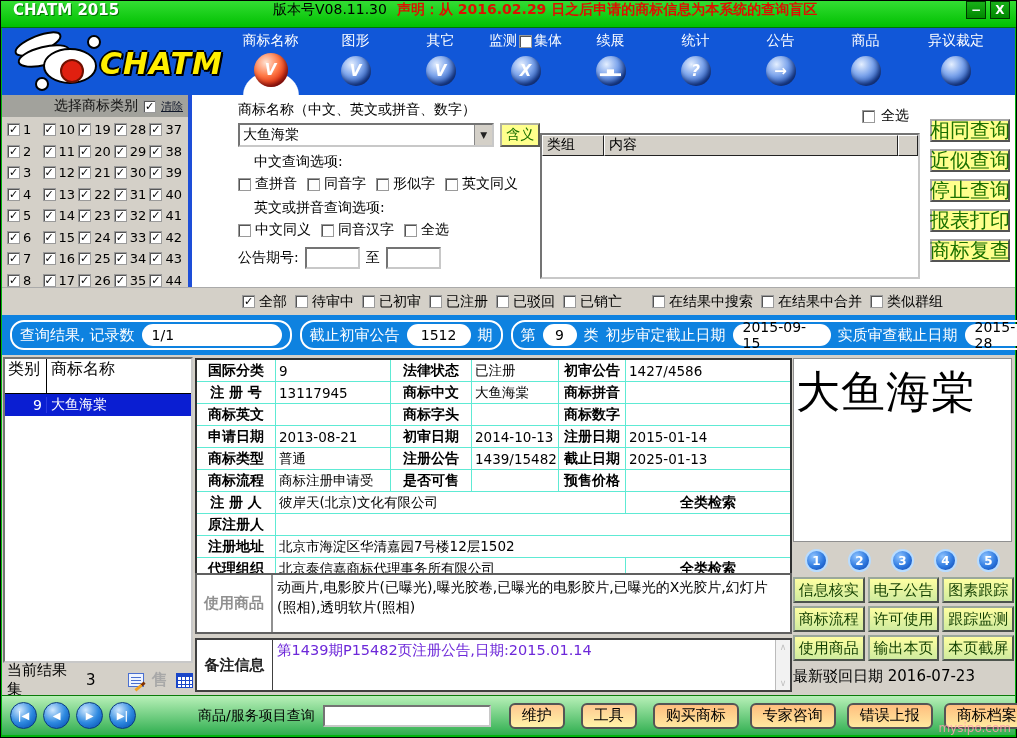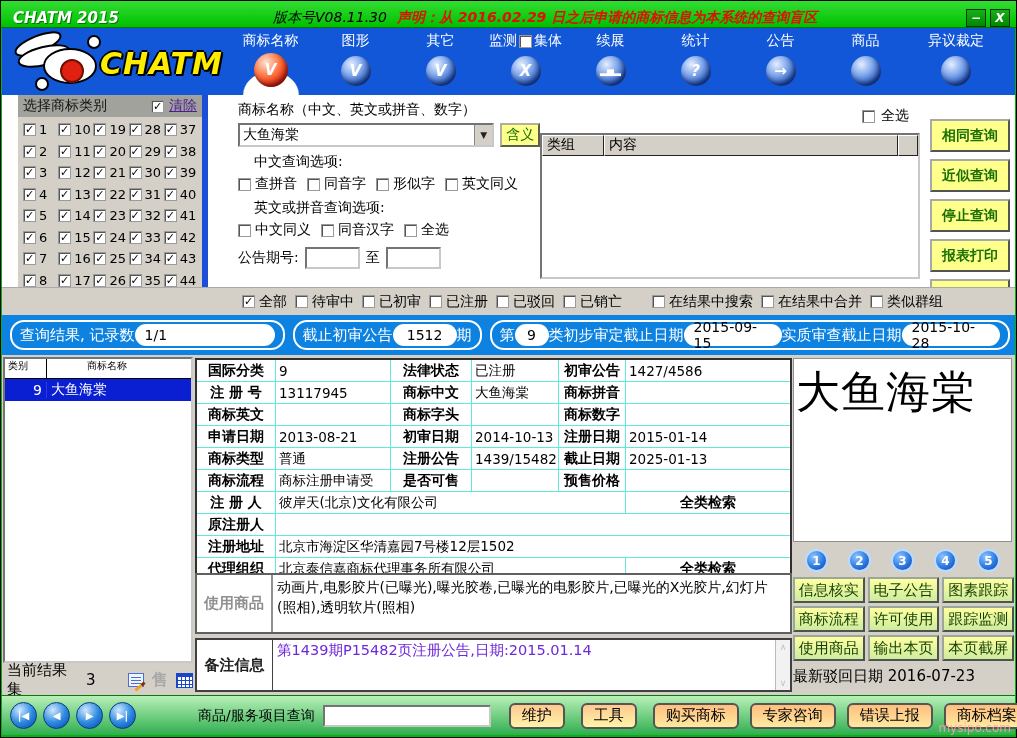--- a/index.html
+++ b/index.html
@@ -2,21 +2,21 @@
 <html style="--frame-green: #00b40c; --nav-blue: #1157d8; --bar-blue: #0e82e0; --panel-gray: #d4d0c8; --button-yellow: #ffff8c; --button-green-text: #1a7000; --selection-blue: #0a1ed2; --orange-button: #ffbe7e;"><head>
 <meta charset="utf-8">
 <style>
   * { box-sizing: border-box; margin:0; padding:0; font-family:"DejaVu Sans","Liberation Sans",sans-serif; }
   html,body { width:1017px; height:738px; }
   body { position:relative; background:#008000; overflow:hidden; }
   .window { position:absolute; inset:0; background:var(--frame-green,#00b40c); box-shadow: inset 0 0 0 1px #000; }
 
   
   .titlebar { position:absolute; left:1px; right:1px; top:1px; height:27px;
-    background:linear-gradient(#33dd33,#00c000); display:flex; align-items:flex-end; border-bottom:1px solid #007700;font-style:italic;}
+    background:linear-gradient(#33dd33,#00c000); display:flex; align-items:flex-start; border-bottom:1px solid #007700;}
   .app-title { color:#fff; font-weight:bold; font-size:15px; margin-left:12px; width:150px; text-shadow:1px 1px 0 #007700;}
   .version { color:#000; font-size:14px; margin-left:110px; }
   .notice { color:#dd1100; font-size:14px; margin-left:10px; font-weight:bold; }
   .win-btns { margin-left:auto; margin-right:6px; display:flex; gap:4px; }
   .win-btn { width:20px; height:18px; border:1px solid #003300; background:linear-gradient(#18b018,#008800);
     color:#fff; font-size:12px; font-weight:bold; display:flex; align-items:center; justify-content:center; cursor:pointer;}
 
   
   .navbar { position:absolute; left:2px; right:2px; top:28px; height:67px; background:var(--nav-blue,#1157d8); display:flex; }
   .logo { width:226px; position:relative; flex:none; }
@@ -37,24 +37,24 @@
     background:radial-gradient(circle at 35% 28%, #ffe2d2, #ff7a48 40%, #d81c00 75%, #8e0e00); }
   .ball .bars { font-size:9px; font-style:normal; letter-spacing:0; }
 
   
   .cb { width:13px; height:13px; flex:none; background:#fff; border:1px solid #9a9a9a; display:inline-flex;
     align-items:center; justify-content:center; font-size:11px; line-height:1; color:#000;
     box-shadow: inset 1px 1px 0 #555, inset -1px -1px 0 #fff; cursor:pointer; }
 
   
   .upper { position:absolute; left:2px; right:2px; top:95px; height:220px; background:#fff; }
-  .class-panel { position:absolute; left:16px; top:0; width:190px; height:220px; background:var(--panel-gray,#d4d0c8); border-right:6px solid #1d4ed8; }
+  .class-panel { position:absolute; left:0; top:0; width:190px; height:220px; background:var(--panel-gray,#d4d0c8); border-right:4px solid #1d4ed8;text-align:right; }
   .class-header { height:22px; background:#a2a29c; display:flex; align-items:center; padding:0 5px; gap:5px; }
   .class-title { font-size:14px; color:#111; flex:1; }
-  .clear-label { font-size:14px; color:#4c1d95;text-decoration:underline; }
+  .clear-label { font-size:11px; color:#0f172a;text-decoration:underline; }
   .class-grid { display:grid; grid-template-columns:repeat(5,1fr); padding:5px 3px 0 5px; row-gap:6.5px; }
   .class-cell { display:flex; align-items:center; gap:3px; font-size:13px; color:#000; }
 
   .search-left { position:absolute; left:236px; top:6px; width:302px; }
   .fld-label { font-size:14px; color:#000; margin-bottom:4px; }
   .combo-row { display:flex; gap:6px; margin-bottom:6px; }
   .combo { width:258px; height:24px; border:2px inset #c8c8c8; background:#fff; display:flex; align-items:center; }
   .combo-text { flex:1; font-size:14px; padding-left:3px; color:#000; }
   .combo-btn { width:18px; height:100%; background:#d4d0c8; border-left:1px solid #888; font-size:9px; color:#222;
     display:flex; align-items:center; justify-content:center; cursor:pointer; }
@@ -67,42 +67,42 @@
   .tb-small { width:55px; height:22px; border:2px inset #c8c8c8; background:#fff; }
 
   .select-all { position:absolute; left:860px; top:12px; display:flex; align-items:center; gap:6px; font-size:14px; }
   .listbox { position:absolute; left:538px; top:38px; width:380px; height:146px; border:2px inset #c8c8c8; background:#fff; display:flex; flex-direction:column;}
   .list-header { display:flex; height:21px; flex:none; }
   .lh-cell { background:#d4d0c8; border:1px outset #fff; border-right-color:#777; border-bottom-color:#777;
     font-size:14px; padding:0 4px; color:#000; }
   .lh-1 { width:62px; } .lh-2 { flex:1; } .lh-3 { width:20px; }
 
   .qbtns { position:absolute; left:928px; top:24px; width:80px; display:flex; flex-direction:column; gap:7px; }
-  .qbtn { height:33px; background:var(--button-yellow,#ffff8c); border:2px outset #a8a8a8; color:var(--button-green-text,#1a7000);
-    font-size:14px; display:flex; align-items:center; justify-content:center; cursor:pointer; white-space:nowrap;font-weight:bold;}
+  .qbtn { height:23px; background:var(--button-yellow,#ffff8c); border:2px outset #a8a8a8; color:var(--button-green-text,#1a7000);
+    font-size:20px; display:flex; align-items:center; justify-content:center; cursor:pointer; white-space:nowrap;}
 
   .filters { position:absolute; left:0; right:0; top:192px; height:28px; background:var(--panel-gray,#d4d0c8);
     border-top:1px solid #aaa; display:flex; align-items:center; padding-left:240px; }
   .filters .opt-item { font-size:14px; margin-right:8px; }
   .filters .opt-item.gap { margin-left:22px; }
 
   
   .result-bar { position:absolute; left:2px; right:2px; top:315px; height:40px; background:var(--bar-blue,#0e82e0);
     display:flex; align-items:center; }
-  .rb-group { display:flex; align-items:center; border:2px solid #fff; border-radius:14px; padding:2px 8px; margin-left:8px; }
+  .rb-group { display:flex; align-items:center; gap:7px; border:2px solid #fff; border-radius:14px; padding:2px 8px; margin-left:8px; }
   .rb-label { color:#fff; font-size:15px; white-space:nowrap; }
   .pill { background:#fff; border-radius:11px; height:22px; display:flex; align-items:center; padding:0 10px; font-size:14px; color:#000; }
   .pill.w140 { width:140px; } .pill.w64 { width:64px; justify-content:center;} .pill.w32 { width:34px; justify-content:center;}
   .pill.date { width:98px; justify-content:center; }
 
   
   .lower { position:absolute; left:2px; right:2px; top:355px; height:340px; background:var(--panel-gray,#d4d0c8); }
 
   .left-list { position:absolute; left:1px; top:2px; width:190px; height:306px; background:#fff; border:2px inset #c8c8c8; }
-  .ll-header { display:flex; height:20px; border-bottom:1px solid #000; font-size:10px;gap:36px; }
+  .ll-header { display:flex; height:35px; border-bottom:1px solid #000; font-size:16px; }
   .ll-h1 { width:42px; border-right:1px solid #000; padding-left:3px; } .ll-h2 { flex:1; padding-left:4px; }
   .ll-row { display:flex; height:22px; font-size:14px; align-items:center; cursor:pointer; }
   .ll-row.selected { background:var(--selection-blue,#0a1ed2); color:#fff; }
   .ll-c1 { width:42px; text-align:right; padding-right:4px; border-right:1px solid #2a3ae0; }
   .ll-c2 { flex:1; padding-left:4px; }
   .ll-footer { position:absolute; left:1px; top:312px; width:190px; height:26px; display:flex; align-items:center; gap:8px; font-size:15px; color:#000; }
   .ll-footer .lbl { margin-left:4px; }
   .edit-icon { width:17px; height:14px; position:relative; background:#eef4ff; border:1px solid #4a6fd0; display:inline-block; cursor:pointer;}
   .edit-icon::before { content:""; position:absolute; left:2px; top:3px; right:2px; height:7px;
     background:repeating-linear-gradient(#4a6fd0 0 1px, transparent 1px 3px); }

